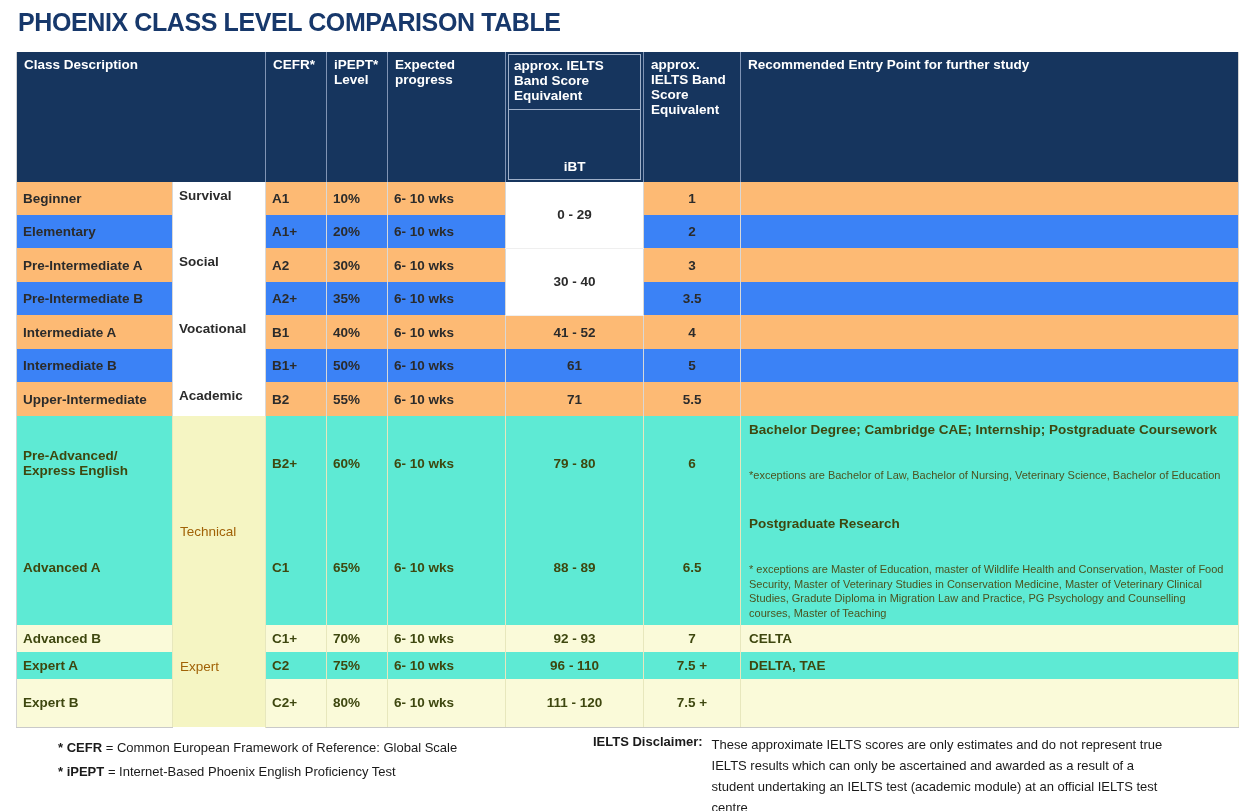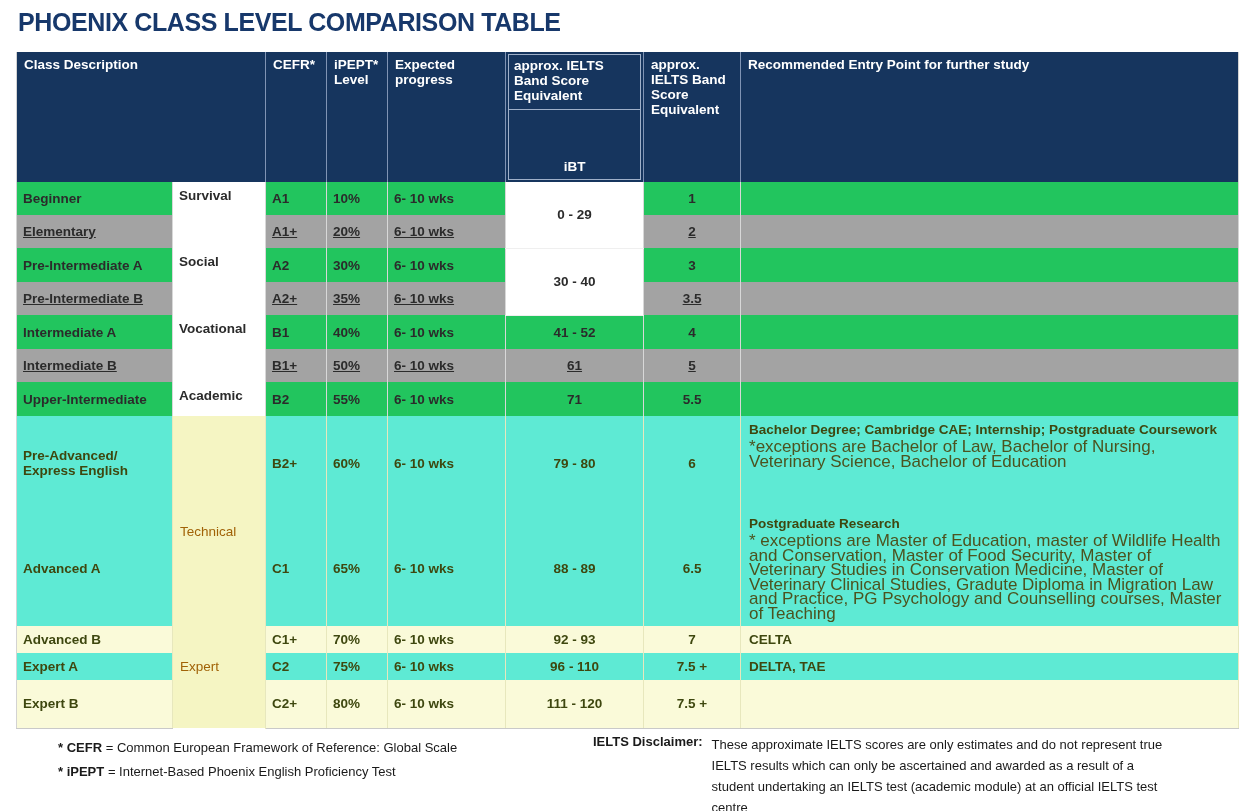--- a/index.html
+++ b/index.html
@@ -37,43 +37,43 @@
 
   
   tbody td {
     font-weight:bold; color:#2b2b2b; padding:2px 6px;
     border-right:1px solid #d8d8d8; vertical-align:middle;
   }
   tbody td:last-child { border-right:none; }
   tbody tr.outer-bottom td { border-bottom:1px solid #c9c9c9; }
   table.levels { border-left:1px solid #d3d3d3; border-right:1px solid #d3d3d3; }
 
-  .r-white { background:#22c55e; }
-  .r-gray  { background:#a3a3a3;text-decoration:underline; }
+  .r-white { background:#fdba74; }
+  .r-gray  { background:#3b82f6; }
   .y-dark  { background:#5eead4; }
   .y-light { background:#fafad9; }
 
   td.cat-cell { vertical-align:top; padding-top:6px; background:#ffffff; }
   td.center { text-align:center; }
   td.ibt-span { background:#ffffff; border-bottom:1px solid #efefef; }
 
   
   .ytext { color:#3e470f; }
   tr.yellow td { border-right:1px solid #e7e7bd; }
   td.ycat {
     position:relative; background:#f5f5c3; vertical-align:top;
     border-right:1px solid #e7e7bd;
   }
   td.ycat .ycat-label { position:absolute; left:7px; font-weight:normal; color:#a16207; }
   td.ycat .ycat-tech { top:108px; }
   td.ycat .ycat-exp  { top:243px; }
 
   td.rec-cell { vertical-align:top; padding:5px 8px; }
   .rec-title { font-weight:bold; color:#3e470f; font-size:13.5px; line-height:17px; }
-  .rec-note  { font-weight:normal; color:#4c531f; font-size:17px; line-height:14.5px; margin-top:2px; }
+  .rec-note  { font-weight:normal; color:#4c531f; font-size:11px; line-height:14.5px; margin-top:30px; }
   .prewrap { white-space:pre-line; }
 
   
   .footer { position:absolute; left:0; top:728px; width:1257px; height:80px; }
   .fn-left { position:absolute; left:58px; top:8px; font-size:13px; color:#1a1a1a; line-height:24px; }
   .fn-label { font-weight:bold; }
   .disclaimer { position:absolute; left:593px; top:6px; display:flex; }
   .disc-label { font-weight:bold; font-size:13px; color:#1a1a1a; white-space:nowrap; margin-right:9px; }
   .disc-text { width:452px; font-size:13px; line-height:21px; color:#1a1a1a; }
 </style>

